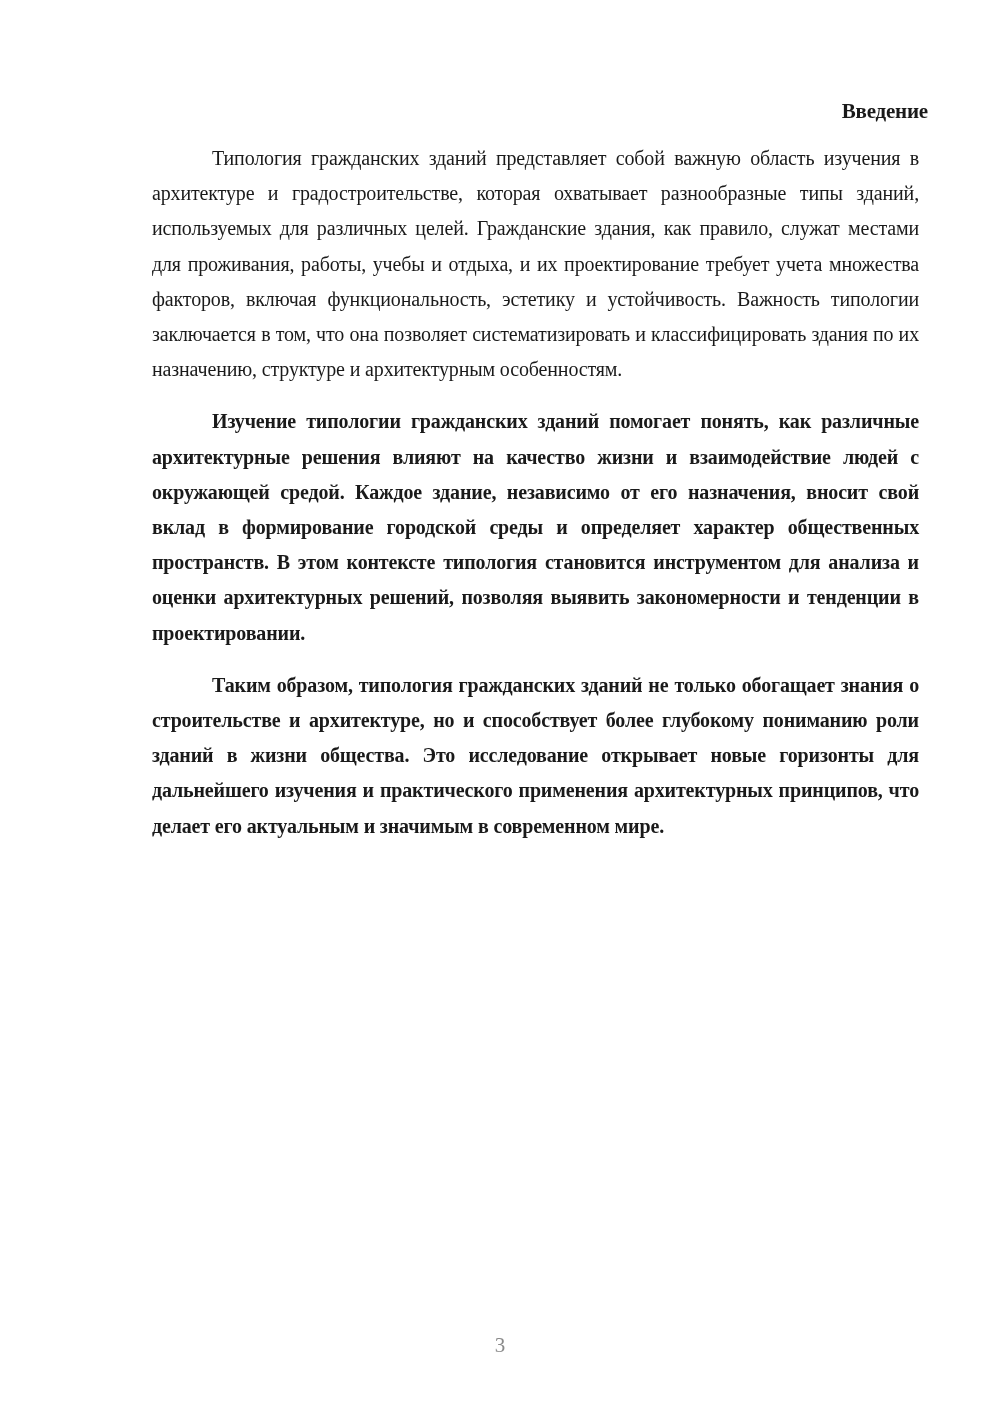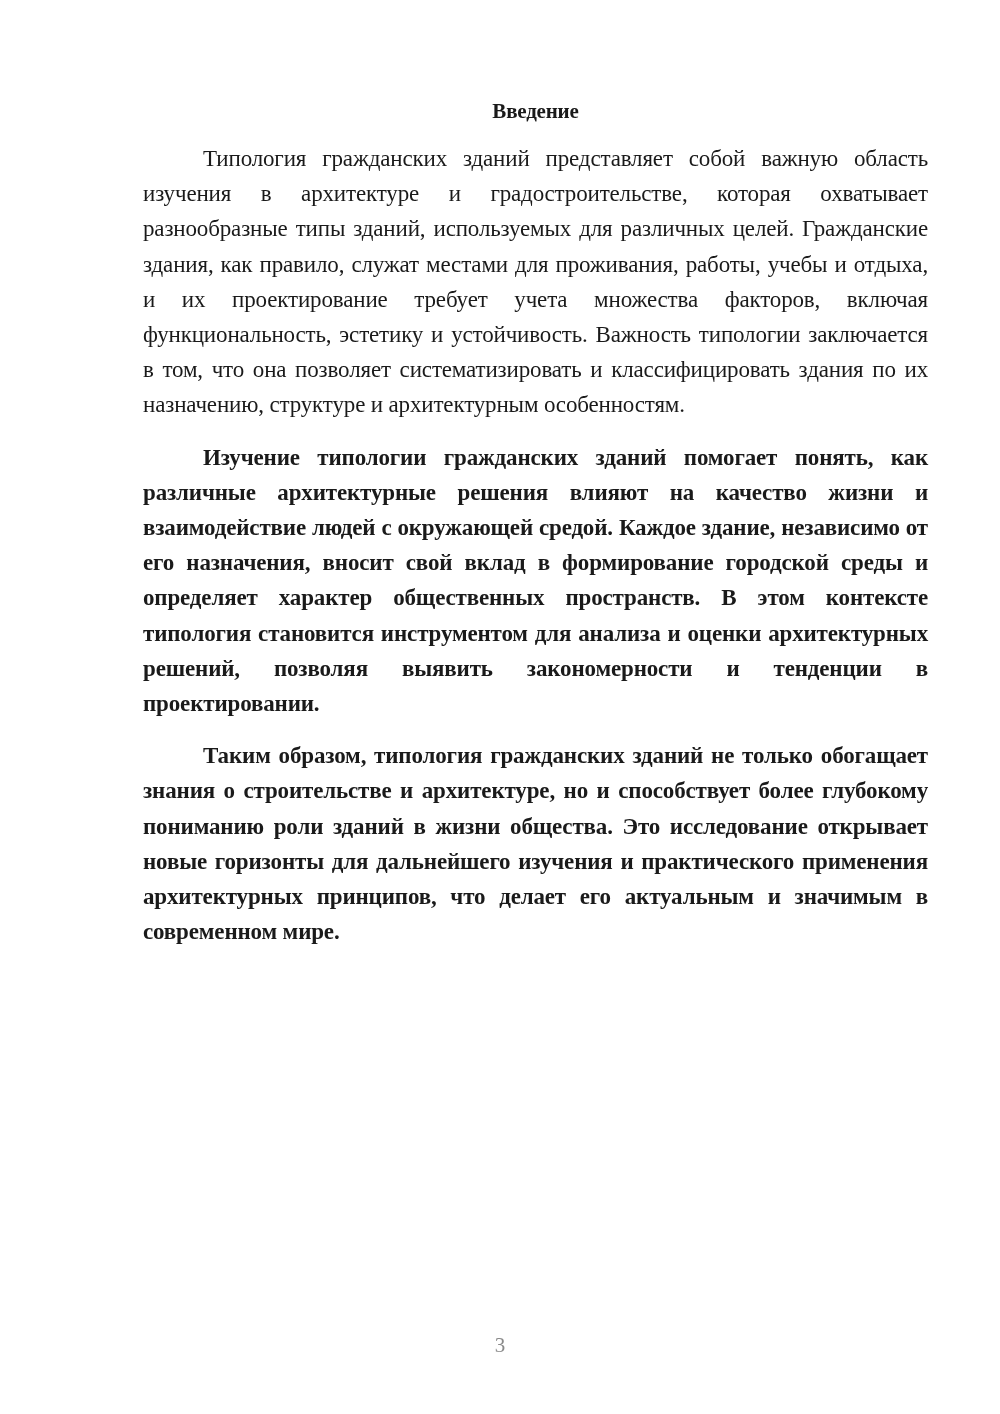--- a/index.html
+++ b/index.html
@@ -15,30 +15,30 @@
       font-family: "Liberation Serif", "DejaVu Serif", serif;
       color: #1a1a1a;
     }
     .page {
       position: absolute;
       left: 143px;
       top: 96px;
       width: 785px;
     }
     .title {
-      text-align: center;
+      text-align: right;
       font-weight: bold;
       font-size: 21px;
       line-height: 30px;
       margin: 0 0 15px 0;
       letter-spacing: -0.2px;
     }
     .para {
-      margin: 0;
-      font-size: 23px;
+      margin: 9px;
+      font-size: 20px;
       line-height: 35.2px;
       text-align: justify;
       text-indent: 60px;
       letter-spacing: -0.15px;
     }
     .para + .para {
       margin-top: 17px;
       font-weight: bold;
     }
     .page-number {

